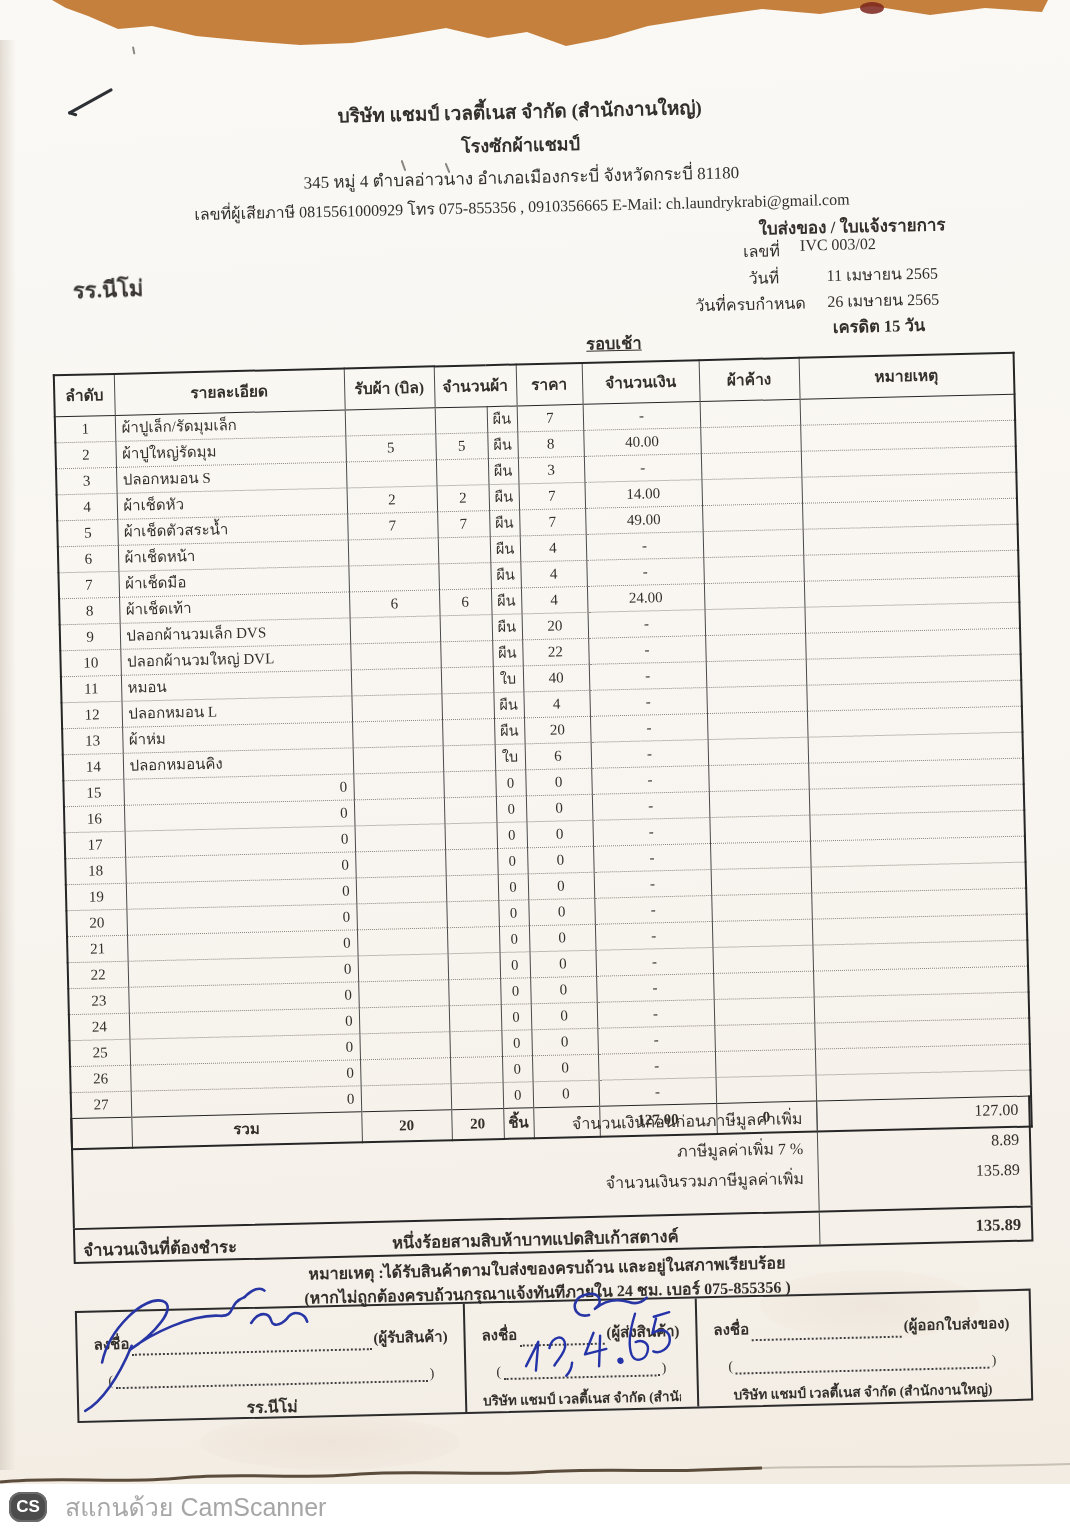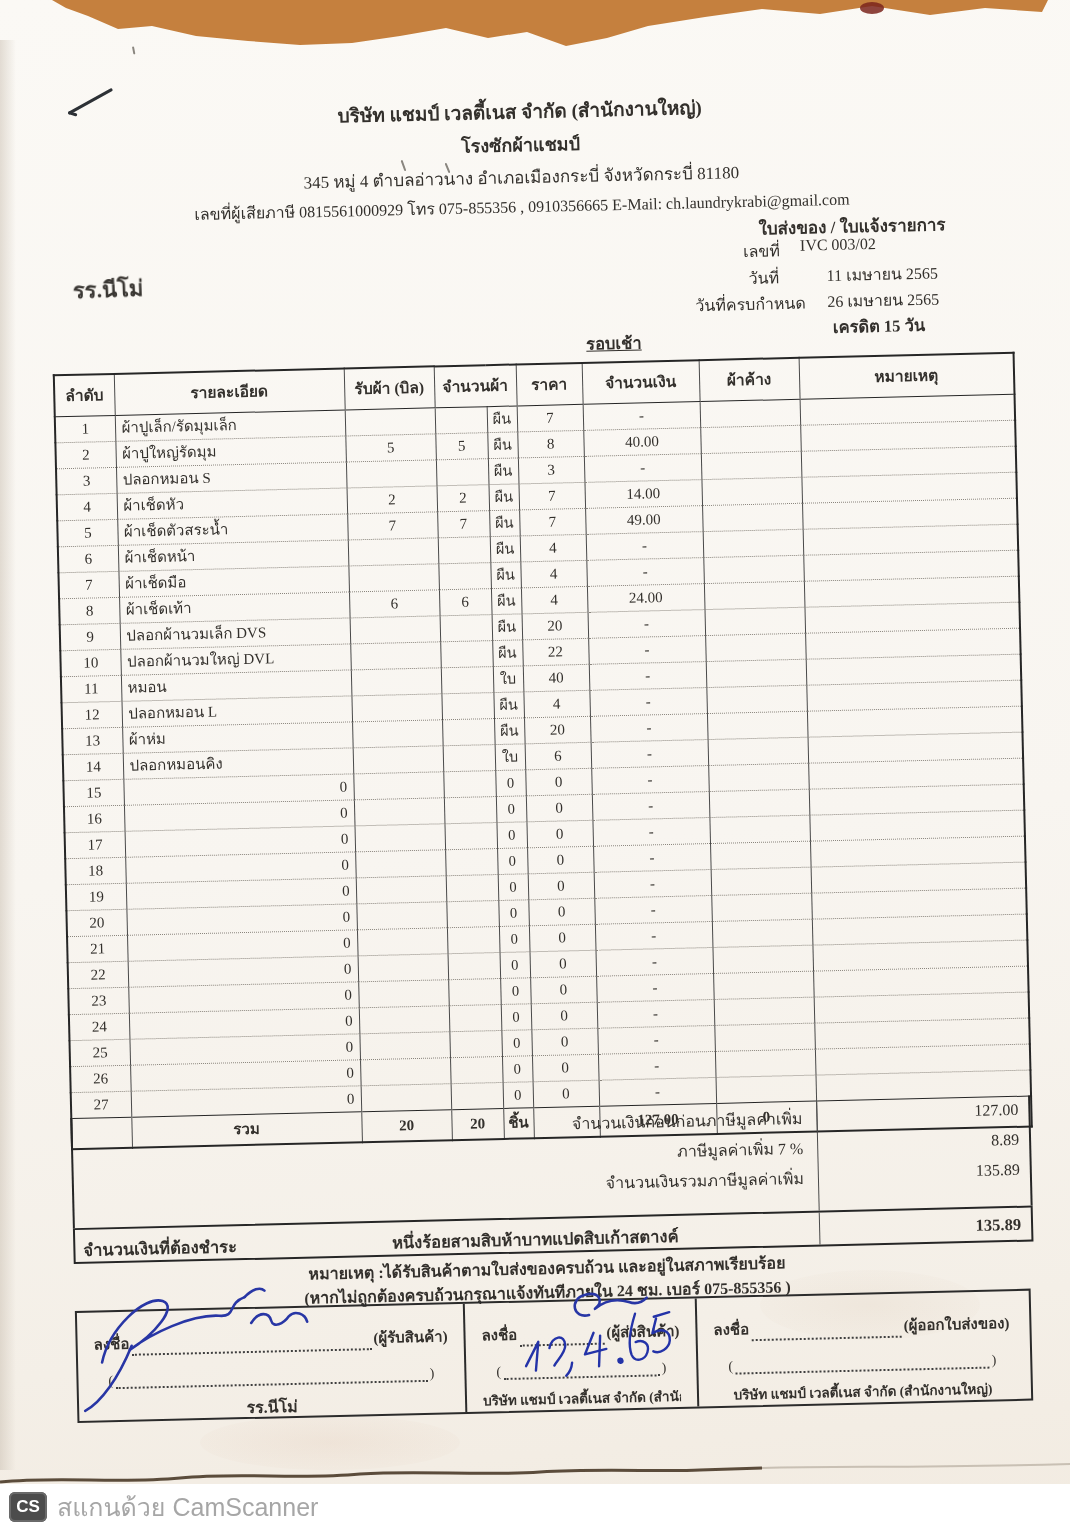--- a/index.html
+++ b/index.html
@@ -70,24 +70,24 @@
   .sigline{display:flex;align-items:flex-end;margin-top:20px;font-weight:700;font-size:15px;white-space:nowrap;}
   .leader{flex:1;border-bottom:2px dotted #3f3f3f;height:13px;margin:0 2px;min-width:20px;}
   .parenline{display:flex;align-items:flex-end;margin-top:17px;font-size:14px;padding:0 14px;}
   .entity{margin-top:9px;text-align:center;font-weight:700;font-size:13.5px;white-space:nowrap;overflow:hidden;}
   .entity.big{font-size:16px;}
   
   svg.ink{position:absolute;inset:0;pointer-events:none;}
   
   .cam-bar{position:absolute;left:0;bottom:0;width:1070px;height:45px;background:#ffffff;
            display:flex;align-items:center;font-family:"Liberation Sans","DejaVu Sans",sans-serif;}
-  .cs-logo{width:38px;height:30px;margin-left:9px;border-radius:6px;background:#4c4c4c;color:#fff;
+  .cs-logo{width:38px;height:30px;margin-left:9px;border-radius:12px;background:#4c4c4c;color:#fff;
            display:flex;align-items:center;justify-content:center;font-size:17px;font-weight:700;
            box-shadow:inset 0 0 0 2px #6a6a6a;}
-  .cam-text{margin-left:10px;font-size:25px;color:#a6a6a6;}
+  .cam-text{margin-left:18px;font-size:25px;color:#a6a6a6;}
 </style>
 </head>
 <body>
 
 <div class="page">
 
   <div class="paper"></div>
   <div class="edge-left"></div>
   <div class="blot1"></div>
   <div class="blot2"></div>

